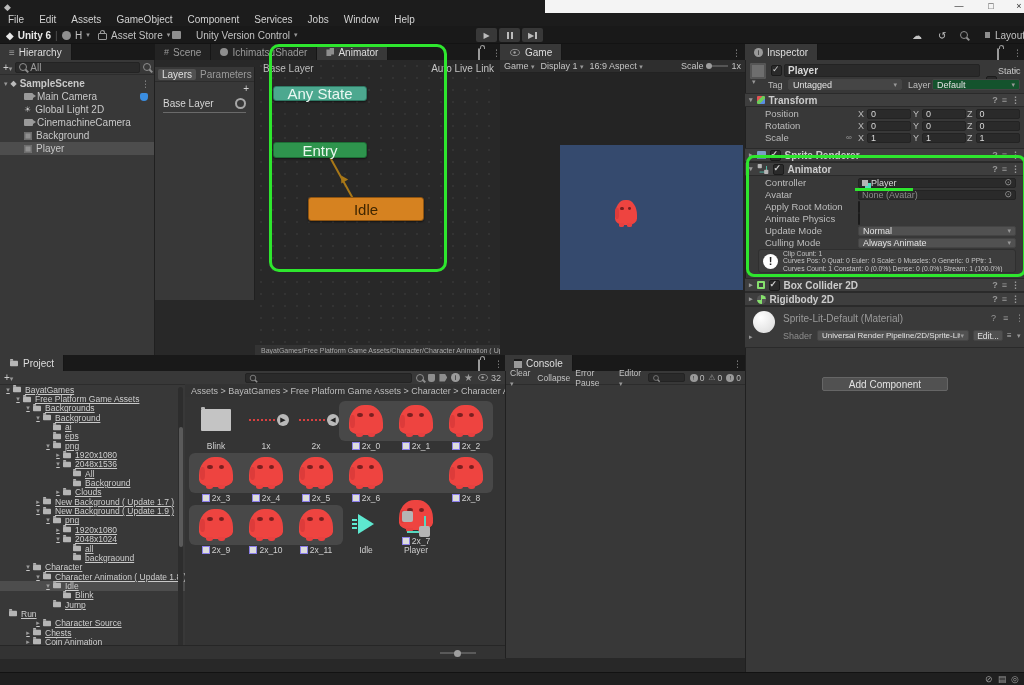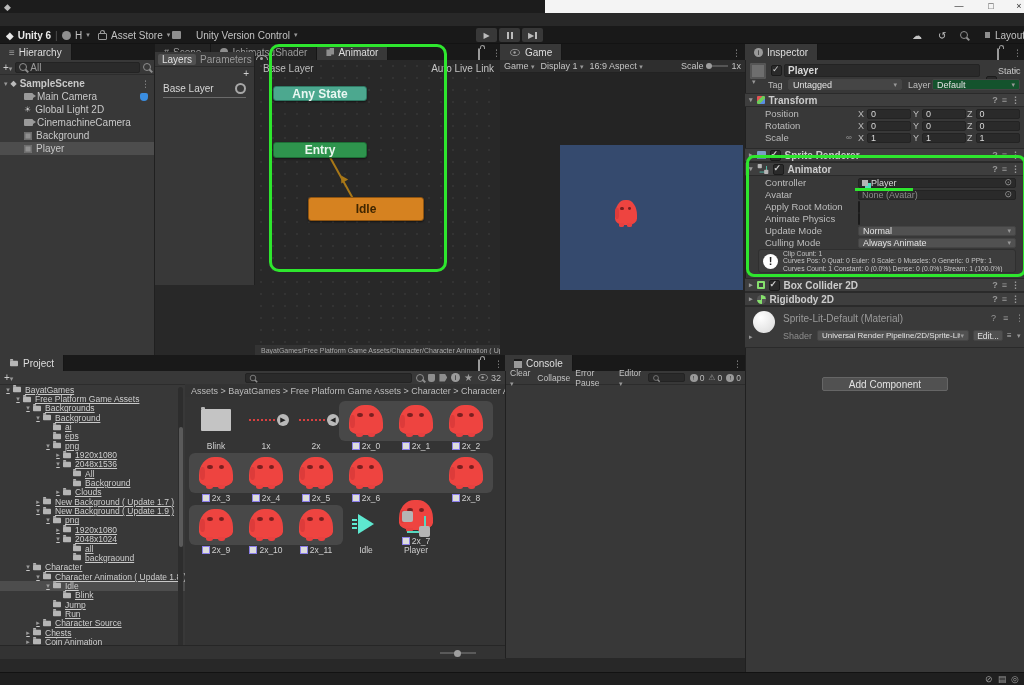--- a/index.html
+++ b/index.html
@@ -46,21 +46,21 @@
   .helpic,.presetic{color:#9a9a9a;font-size:9px;}
   
   .ghost{position:relative;background:#ee4440;border-radius:45% 45% 38% 38% / 60% 60% 26% 26%;flex:none;}
   .ghost .eye{position:absolute;background:#7a1f1f;border-radius:50%;width:16%;height:14%;top:26%;}
   .ghost .e1{left:24%;} .ghost .e2{left:58%;}
   .ghost .arm{position:absolute;left:2%;top:32%;width:17%;height:44%;background:#dd3b3a;border-radius:40%;}
   .ghost .foot{position:absolute;bottom:-8%;width:20%;height:16%;background:#e84040;border-radius:0 0 40% 40%;}
   .ghost .f1{left:20%;} .ghost .f2{left:56%;}
   
   .graph{background:#282828;background-image:radial-gradient(circle,#333 1px,transparent 1px);background-size:12px 12px;}
-  .node{position:absolute;border-radius:3px;display:flex;align-items:center;justify-content:center;font-size:12px;font-weight:bold;box-shadow:0 1px 2px rgba(0,0,0,.5);}
+  .node{position:absolute;border-radius:3px;display:flex;align-items:center;justify-content:center;font-size:15px;font-weight:normal;box-shadow:0 1px 2px rgba(0,0,0,.5);}
   .annot{position:absolute;border:3px solid #2ee62e;border-radius:10px;pointer-events:none;z-index:50;}
   
   .ptrow{height:9.35px;display:flex;align-items:center;font-size:8.5px;color:#cfcfcf;white-space:nowrap;}
   .ptrow .arr{width:8px;text-align:center;color:#9a9a9a;font-size:7px;flex:none;}
   .ptrow.sel{background:#4d4d4d;}
   .strip{position:absolute;top:0;height:40px;background:#484848;border-radius:6px;}
   .tile{position:absolute;width:50px;top:0;display:flex;flex-direction:column;align-items:center;}
   .tile .icon-area{height:38px;display:flex;align-items:center;justify-content:center;}
   .tile .tlabel{font-size:8.5px;color:#cfcfcf;display:flex;align-items:center;gap:2px;margin-top:2px;white-space:nowrap;}
   .spr-mini{width:6px;height:6px;border:1px solid #8b7fe8;background:#ddd;flex:none;}
@@ -92,20 +92,31 @@
 <div id="app">
 
   <div class="abs titlebar">
     <span class="abs" style="left:4px;top:2px;color:#bbb;font-size:9px;">◆</span>
   </div>
   <div class="abs titlebar-white"></div>
   <div class="winbtn" style="left:948px;">—</div>
   <div class="winbtn" style="left:980px;">□</div>
   <div class="winbtn" style="left:1008px;">×</div>
 
+  <div class="abs menubar" id="menubar">
+      <span class="menu-item">File</span>
+      <span class="menu-item">Edit</span>
+      <span class="menu-item">Assets</span>
+      <span class="menu-item">GameObject</span>
+      <span class="menu-item">Component</span>
+      <span class="menu-item">Services</span>
+      <span class="menu-item">Jobs</span>
+      <span class="menu-item">Window</span>
+      <span class="menu-item">Help</span>
+    </div>
 
   <div class="abs toolbar">
     <div class="tb-item" style="left:6px;">
       <span style="color:#e8e8e8;">◆</span>
       <b style="color:#e8e8e8;">Unity 6</b>
       <span style="color:#555;">|</span>
     </div>
     <div class="tb-item" style="left:62px;">
       <span style="width:9px;height:9px;border-radius:50%;background:#8e8e8e;display:inline-block;"></span>
       <span>H</span>
@@ -200,21 +211,21 @@
         <span>IchimatsuShader</span>
       </div>
       <div class="tab active">
         <span style="width: 8px; height: 8px; background: rgb(142, 142, 142); clip-path: polygon(0px 20%, 40% 20%, 40% 0px, 100% 0px, 100% 80%, 60% 80%, 60% 100%, 0px 100%); display: inline-block;"></span>
         <span>Animator</span>
       </div>
     </div>
   <div class="abs" style="left:478px;top:49px;"><span class="lockic"></span></div>
   <div class="abs kebab" style="left:492px;top:48px;">⋮</div>
 
-  <div class="abs panel" style="left:155px;top:52px;width:100px;height:233px;border-right:1px solid #202020;box-sizing:border-box;">
+  <div class="abs panel" style="left:155px;top:67px;width:100px;height:233px;border-right:1px solid #202020;box-sizing:border-box;">
     <div style="height:14px;display:flex;align-items:center;gap:4px;padding:0 3px;border-bottom:1px solid #2c2c2c;">
       <span style="background:#515151;border-radius:2px;padding:0 4px;color:#e0e0e0;">Layers</span>
       <span style="color:#9a9a9a;">Parameters</span>
       <span class="eyeic" style="margin-left:auto;"></span>
     </div>
     <div style="height:13px;display:flex;justify-content:flex-end;padding:0 5px;align-items:center;">
       <span style="color:#cfcfcf;">+</span>
     </div>
     <div style="height:17px;display:flex;align-items:center;gap:4px;padding:0 8px;">
       <span style="color:#d6d6d6;">Base Layer</span>
@@ -618,21 +629,21 @@
         <div class="ptrow" style="padding-left: 54px;">
           <span class="arr"></span>
           <span class="fold sm"></span>
           <span style="margin-left: 3px;">Blink</span>
         </div>
         <div class="ptrow" style="padding-left: 44px;">
           <span class="arr"></span>
           <span class="fold sm"></span>
           <span style="margin-left: 3px;">Jump</span>
         </div>
-        <div class="ptrow" style="padding-left: 44px;">
+        <div class="ptrow" style="">
           <span class="arr"></span>
           <span class="fold sm"></span>
           <span style="margin-left: 3px;">Run</span>
         </div>
         <div class="ptrow" style="padding-left: 34px;">
           <span class="arr">▸</span>
           <span class="fold sm"></span>
           <span style="margin-left: 3px;">Character Source</span>
         </div>
         <div class="ptrow" style="padding-left: 24px;">

